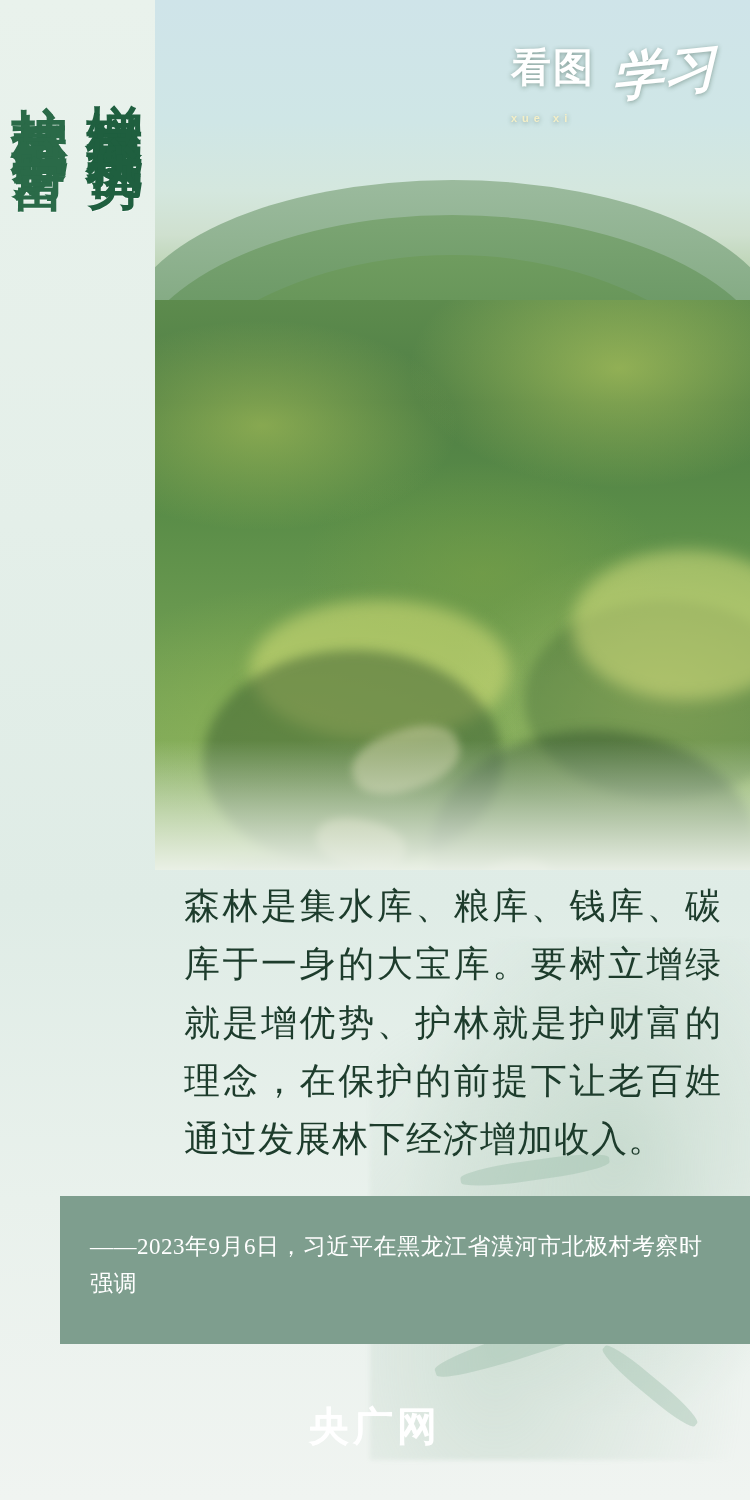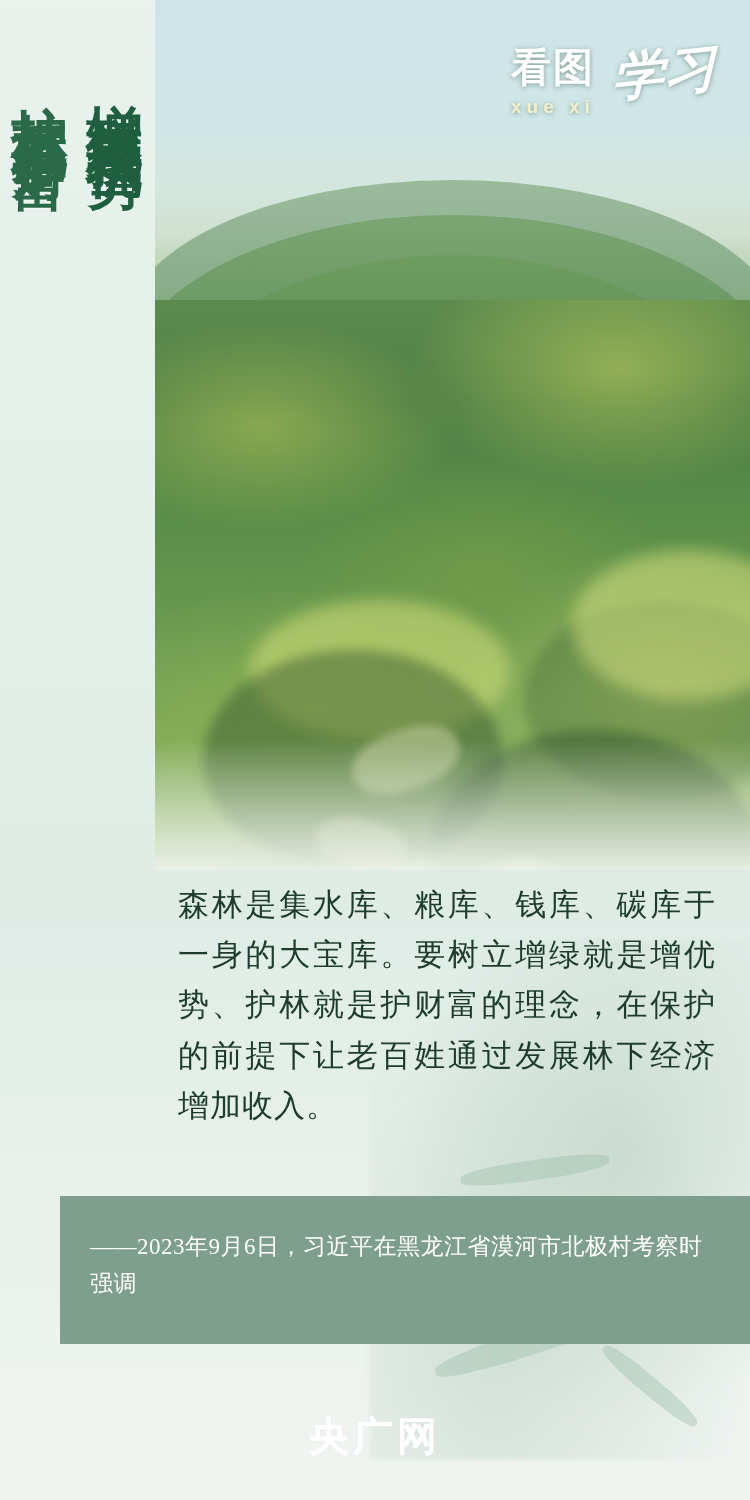--- a/index.html
+++ b/index.html
@@ -128,22 +128,22 @@
     text-shadow: 0 1px 5px rgba(40,70,50,0.45);
   }
   .logo-main {
     font-size: 40px;
     font-weight: 700;
     letter-spacing: 2px;
     line-height: 1;
     font-family: "Liberation Serif", "DejaVu Serif", serif;
   }
   .logo-pinyin {
-    margin-top: 8px;
-    font-size: 19px;
+    margin-top: 24px;
+    font-size: 11px;
     letter-spacing: 5px;
     color: #f3efc8;
     font-weight: 700;
   }
   .logo-script {
     font-size: 52px;
     line-height: .95;
     font-style: italic;
     font-weight: 700;
     font-family: "Liberation Serif", "DejaVu Serif", serif;
@@ -170,25 +170,25 @@
     line-height: 1.12;
     letter-spacing: 8px;
     color: #1f5f3f;
     text-shadow: 0 1px 0 rgba(255,255,255,0.5);
   }
   .headline-col.second { color: #2a6a48; }
 
   
   .quote {
     position: absolute;
-    left: 178px;
+    left: 184px;
     top: 880px;
     width: 538px;
-    font-family: Liberation Sans, sans-serif;
-    font-size: 31px;
+    font-family: Liberation Mono, monospace;
+    font-size: 36px;
     line-height: 1.62;
     color: #1d3c2c;
     letter-spacing: 1px;
     text-align: justify;
   }
 
   
   .source {
     position: absolute;
     left: 28px;
@@ -203,21 +203,21 @@
     line-height: 1.62;
     letter-spacing: .5px;
     font-family: "Liberation Serif", "DejaVu Serif", serif;
     margin-left: 32px;
   }
 
   
   .footer {
     position: absolute;
     left: 0; right: 0;
-    bottom: 34px;
+    bottom: 44px;
     display: flex;
     justify-content: center;
   }
   .footer-logo {
     color: #ffffff;
     background: transparent;
     font-size: 40px;
     font-weight: 700;
     letter-spacing: 4px;
     font-family: "Liberation Sans", "DejaVu Sans", sans-serif;

